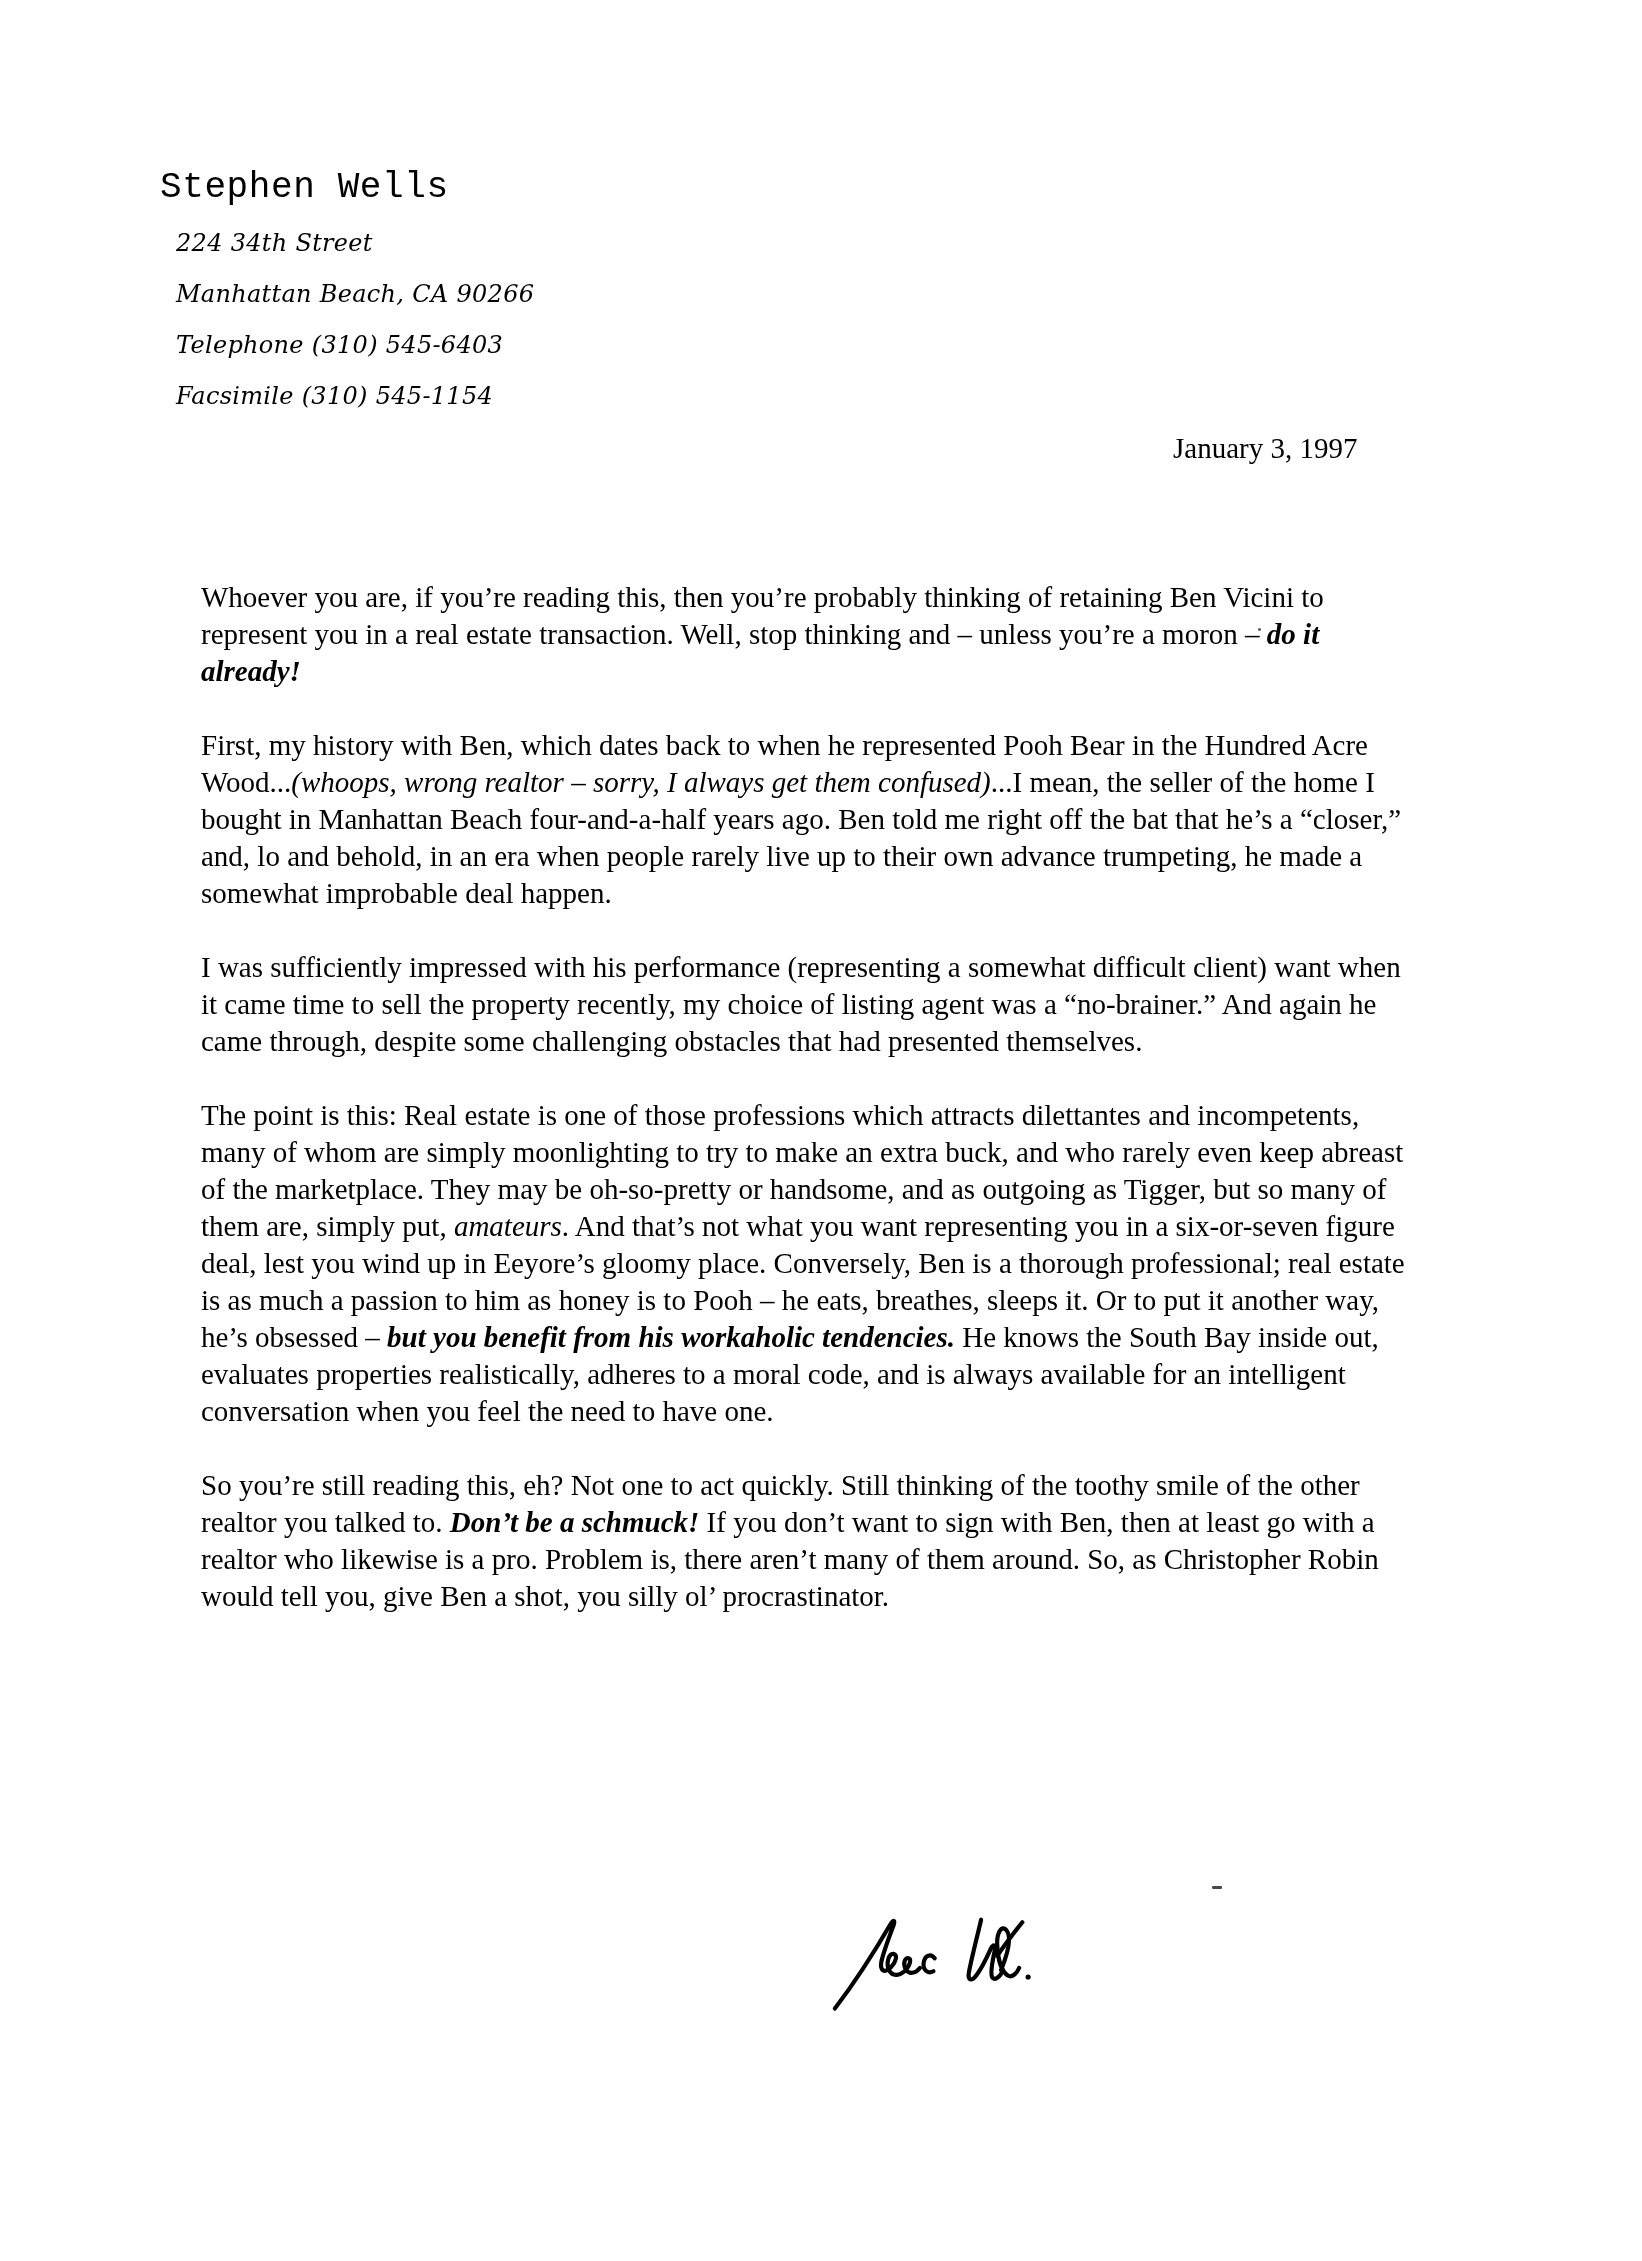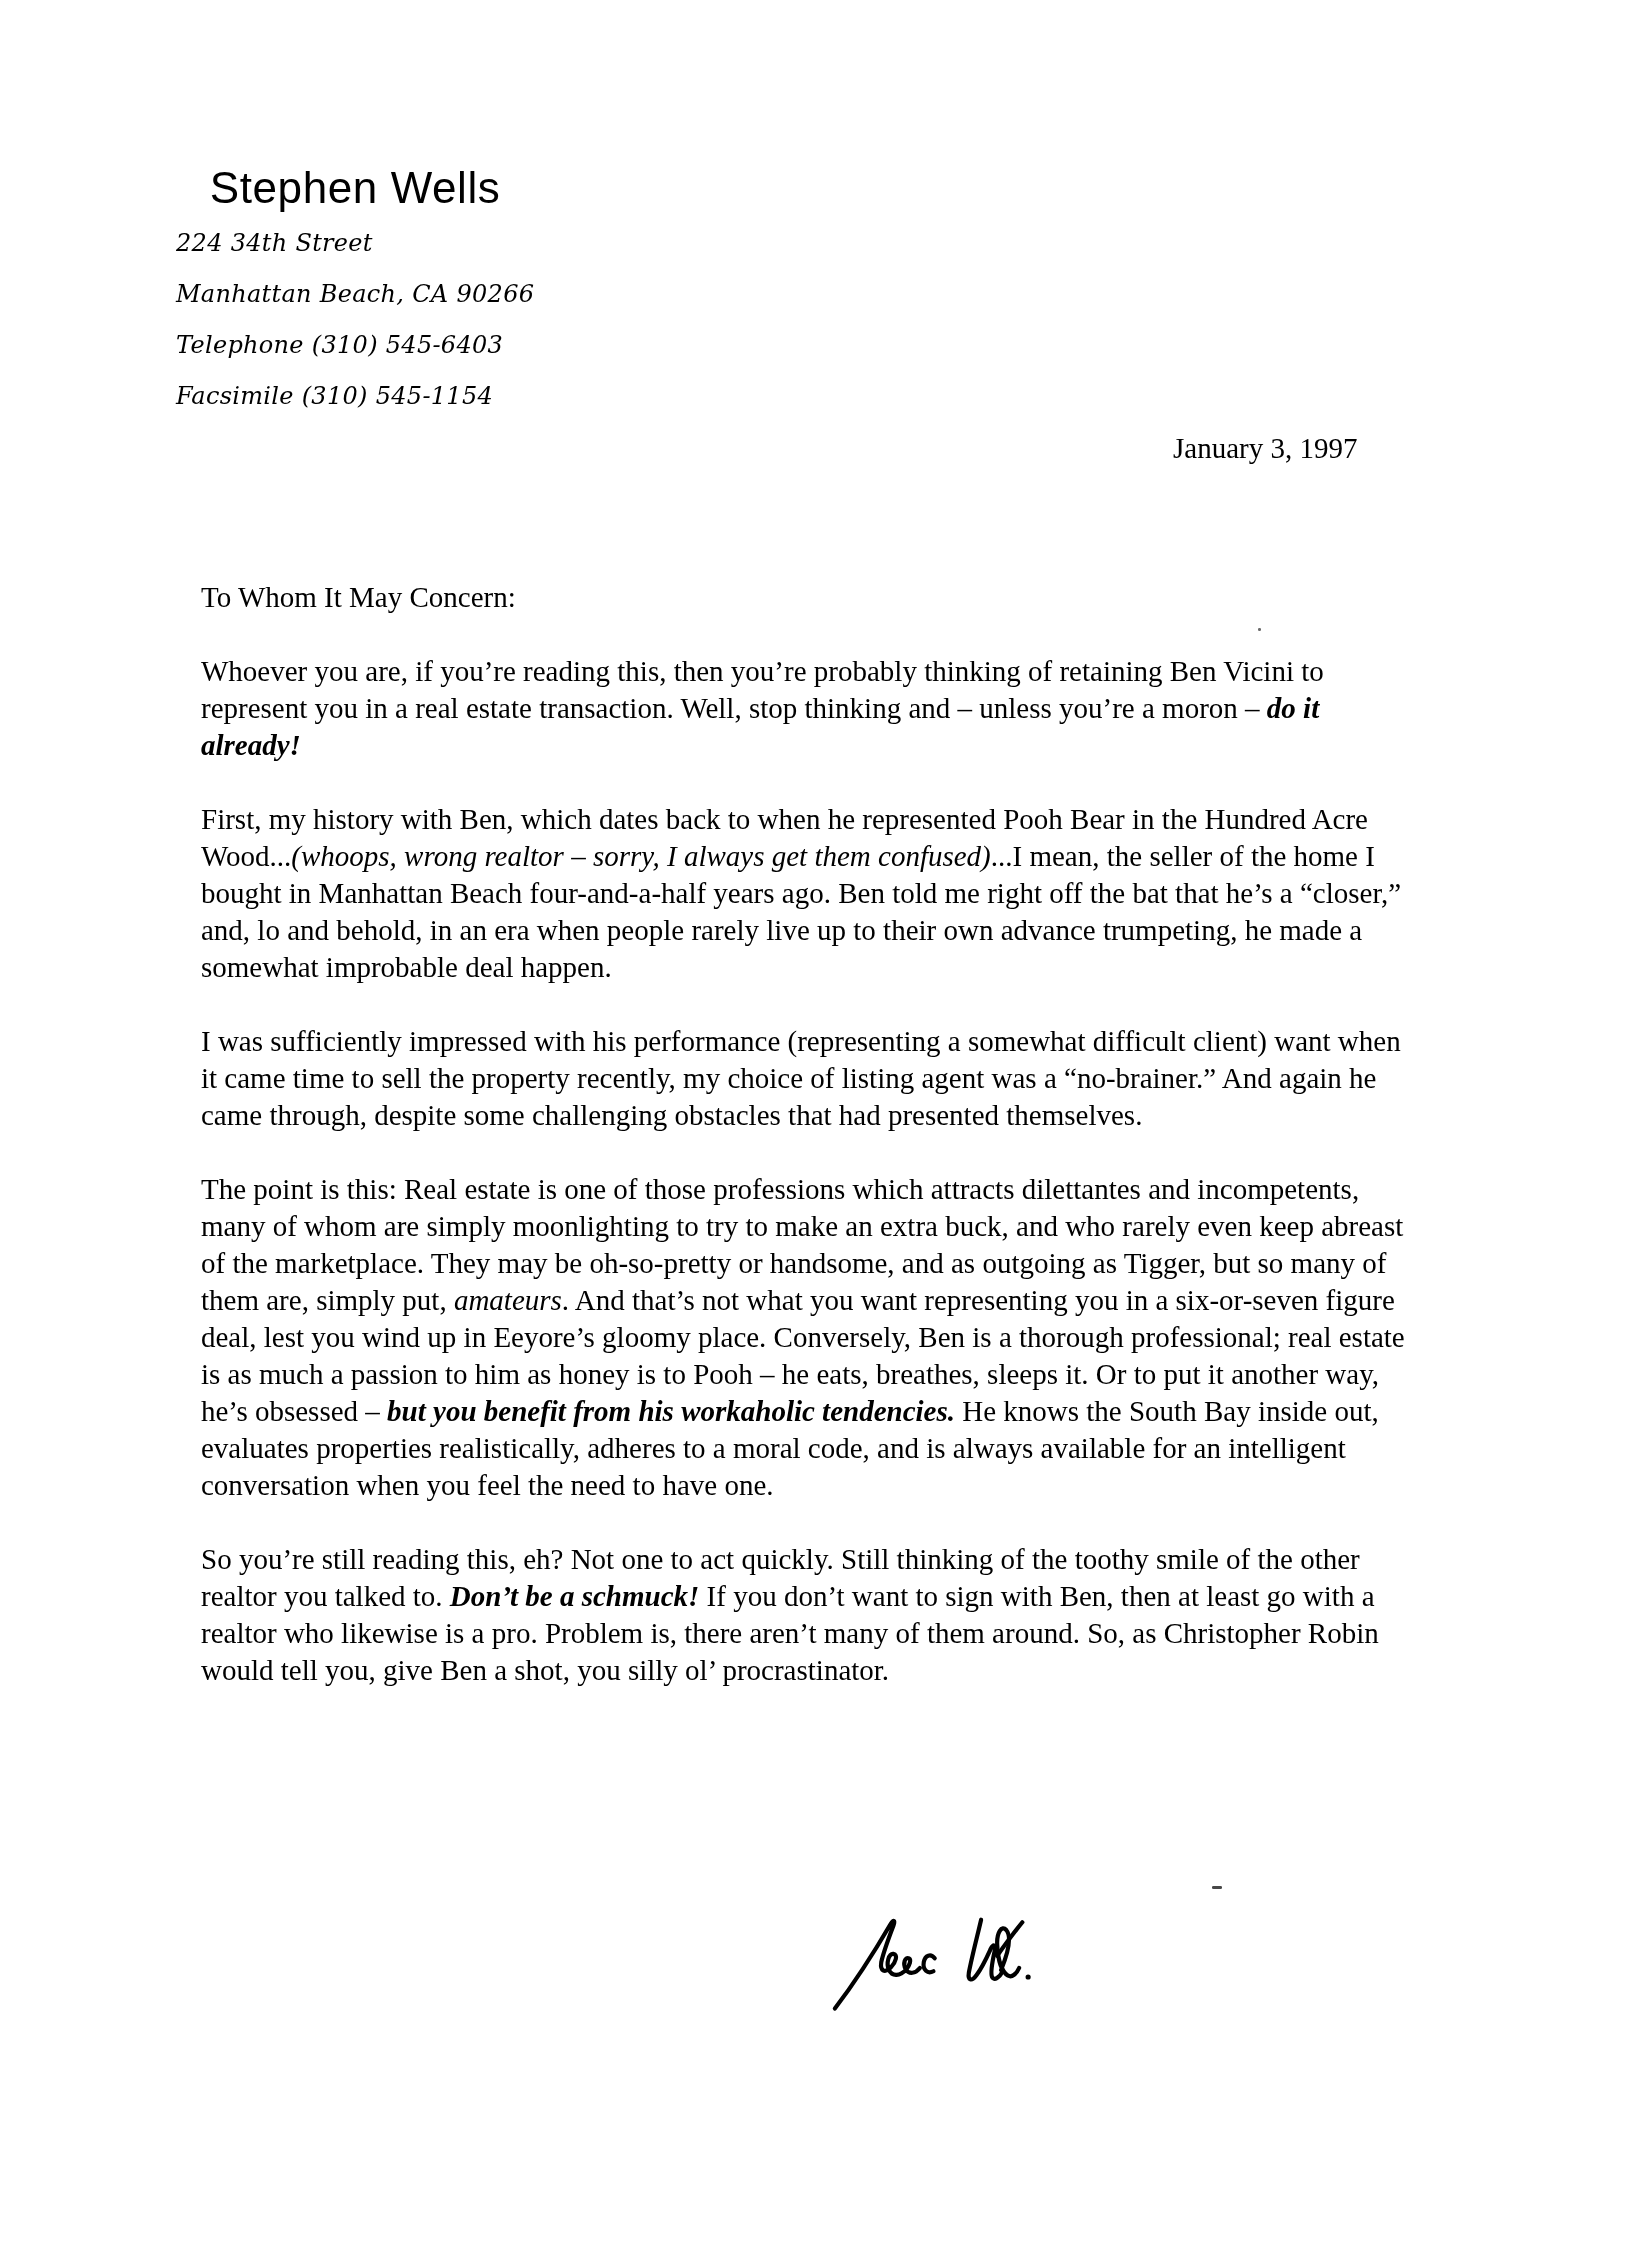--- a/index.html
+++ b/index.html
@@ -17,26 +17,25 @@
     overflow: hidden;
   }
 
   
   .letterhead {
     position: absolute;
     left: 160px;
     top: 165px;
   }
   .lh-name {
-    font-family: Liberation Sans, sans-serif;
-    font-size: 44px;
+    font-family: Liberation Mono, monospace;
+    font-size: 36px;
     line-height: 45px;
     letter-spacing: 0.6px;
     margin: 0 0 10.3px 0;
-    text-align: center;
   }
   .lh-line {
     font-family: "DejaVu Serif", serif;
     font-size: 24px;
     line-height: 35px;
     letter-spacing: 0.3px;
     margin: 16px;
     font-style: italic;
   }
 
@@ -106,21 +105,20 @@
     <div class="lh-name">Stephen Wells</div>
     <div class="lh-line">224 34th Street</div>
     <div class="lh-line">Manhattan Beach, CA 90266</div>
     <div class="lh-line">Telephone (310) 545-6403</div>
     <div class="lh-line">Facsimile (310) 545-1154</div>
   </header>
 
   <div class="date-line">January 3, 1997</div>
 
   <main class="body-block">
-    <p class="salutation">To Whom It May Concern:</p>
     <div>
         <p class="para"><span class="run-normal">Whoever you are, if you’re reading this, then you’re probably thinking of retaining Ben Vicini to represent you in a real estate transaction.  Well, stop thinking and – unless you’re a moron – </span><span class="run-bold-italic">do it already!</span></p>
         <p class="para"><span class="run-normal">First, my history with Ben, which dates back to when he represented Pooh Bear in the Hundred Acre Wood...</span><span class="run-italic">(whoops, wrong realtor – sorry, I always get them confused)</span><span class="run-normal">...I mean, the seller of the home I bought in Manhattan Beach four-and-a-half years ago.  Ben told me right off the bat that he’s a “closer,” and, lo and behold, in an era when people rarely live up to their own advance trumpeting, he made a somewhat improbable deal happen.</span></p>
         <p class="para"><span class="run-normal">I was sufficiently impressed with his performance (representing a somewhat difficult client) want when it came time to sell the property recently, my choice of listing agent was a “no-brainer.”  And again he came through, despite some challenging obstacles that had presented themselves.</span></p>
         <p class="para"><span class="run-normal">The point is this: Real estate is one of those professions which attracts dilettantes and incompetents, many of whom are simply moonlighting to try to make an extra buck, and who rarely even keep abreast of the marketplace.  They may be oh-so-pretty or handsome, and as outgoing as Tigger, but so many of them are, simply put, </span><span class="run-italic">amateurs</span><span class="run-normal">.  And that’s not what you want representing you in a six-or-seven figure deal, lest you wind up in Eeyore’s gloomy place.  Conversely, Ben is a thorough professional; real estate is as much a passion to him as honey is to Pooh – he eats, breathes, sleeps it.  Or to put it another way, he’s obsessed – </span><span class="run-bold-italic">but you benefit from his workaholic tendencies.</span><span class="run-normal">  He knows the South Bay inside out, evaluates properties realistically, adheres to a moral code, and is always available for an intelligent conversation when you feel the need to have one.</span></p>
         <p class="para"><span class="run-normal">So you’re still reading this, eh?  Not one to act quickly.  Still thinking of the toothy smile of the other realtor you talked to.  </span><span class="run-bold-italic">Don’t be a schmuck!</span><span class="run-normal">  If you don’t want to sign with Ben, then at least go with a realtor who likewise is a pro.  Problem is, there aren’t many of them around.  So, as Christopher Robin would tell you, give Ben a shot, you silly ol’ procrastinator.</span></p>
       </div>
   </main>
 
   <svg class="signature" viewBox="0 0 312 148" xmlns="http://www.w3.org/2000/svg" aria-hidden="true">

